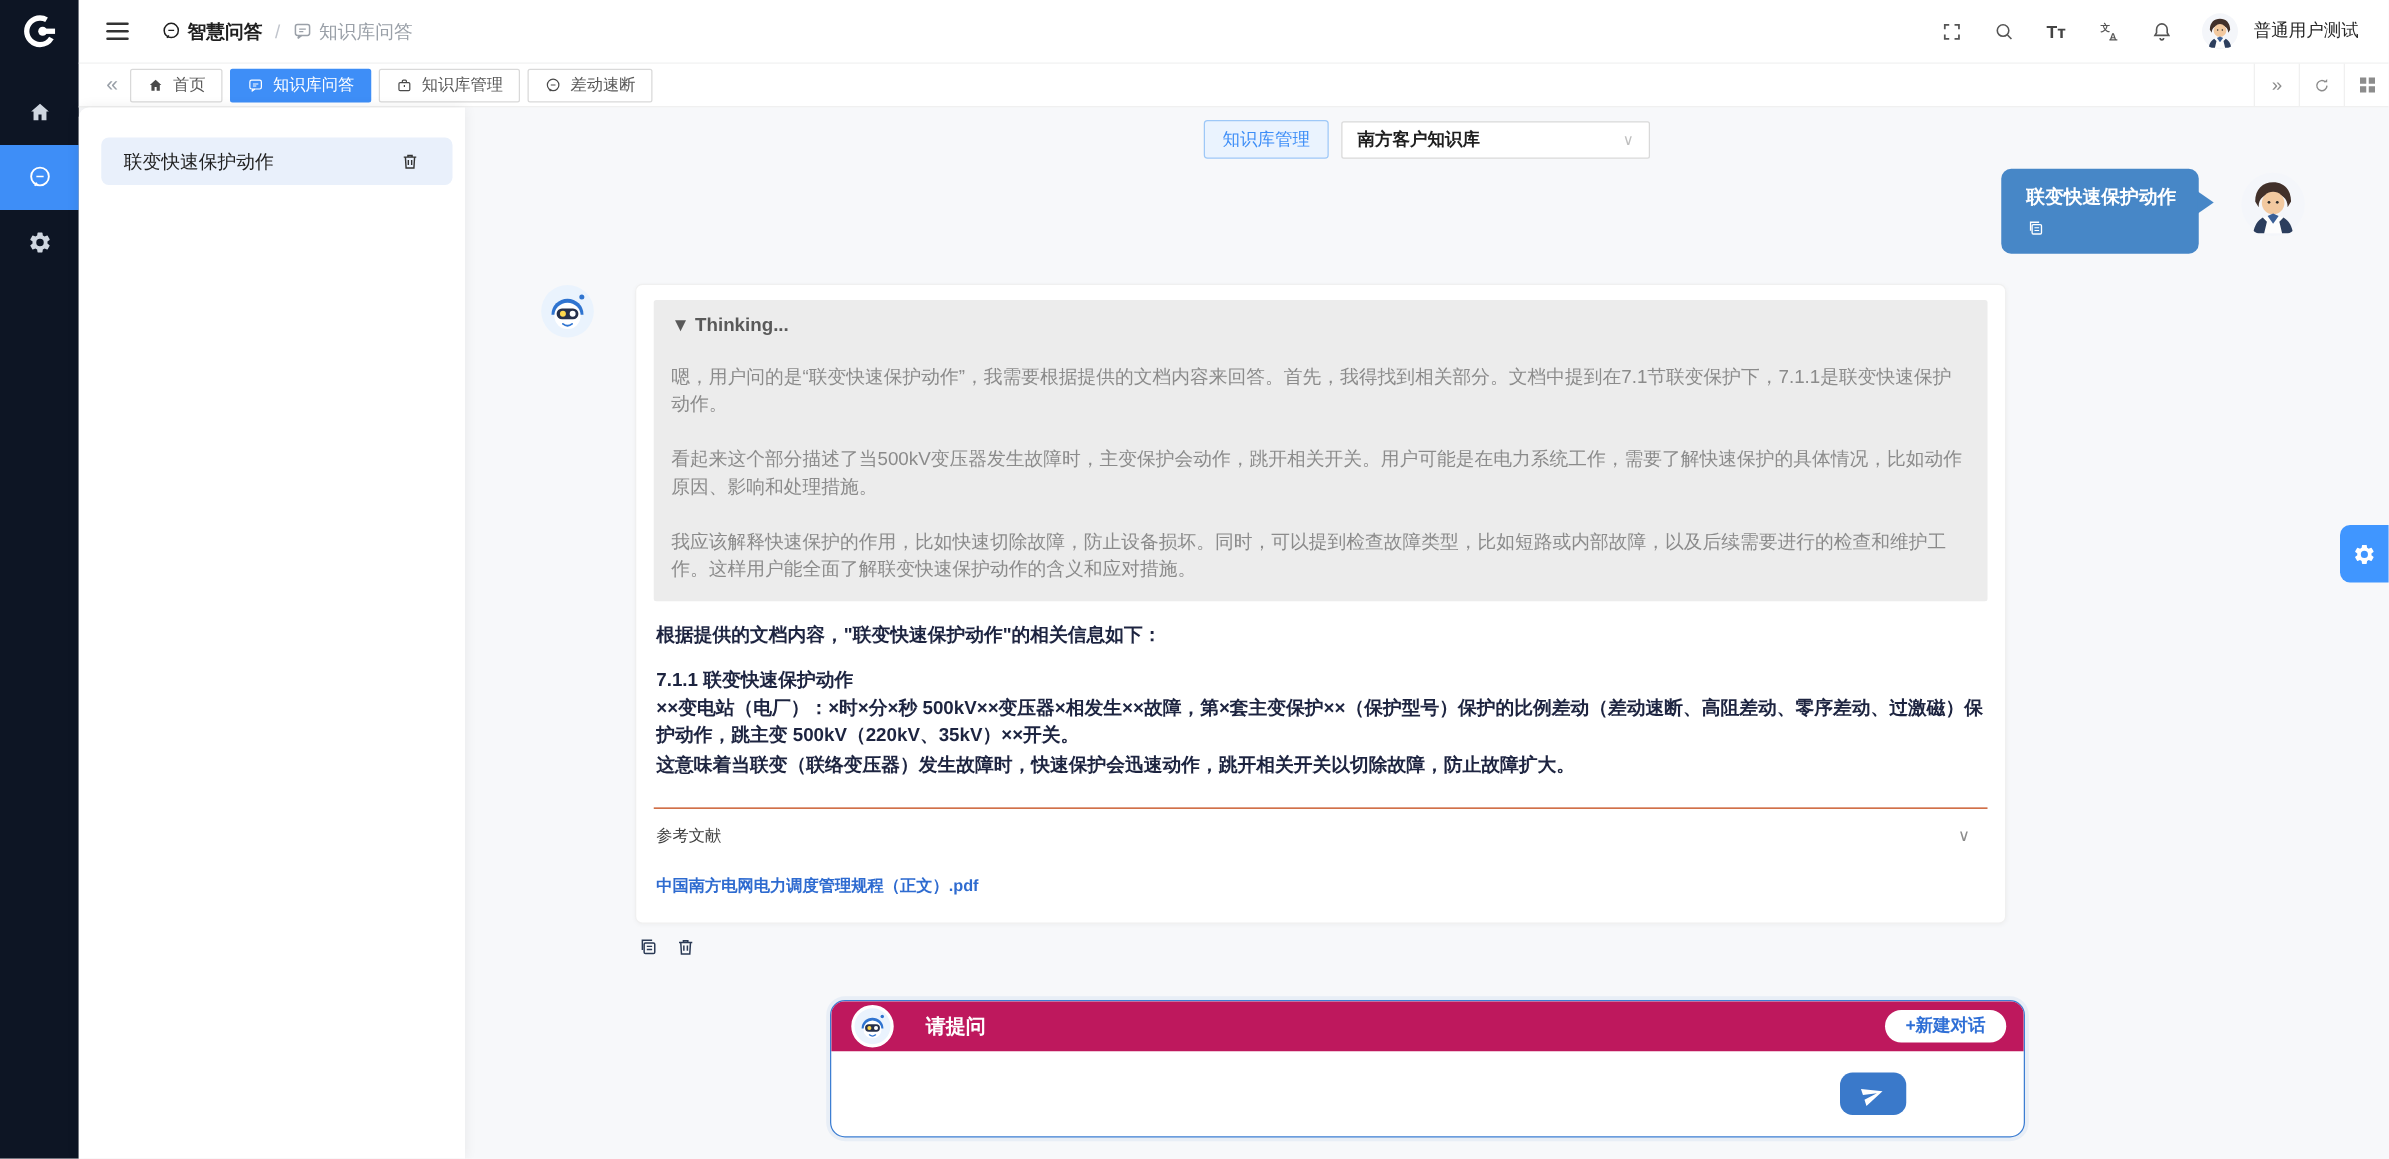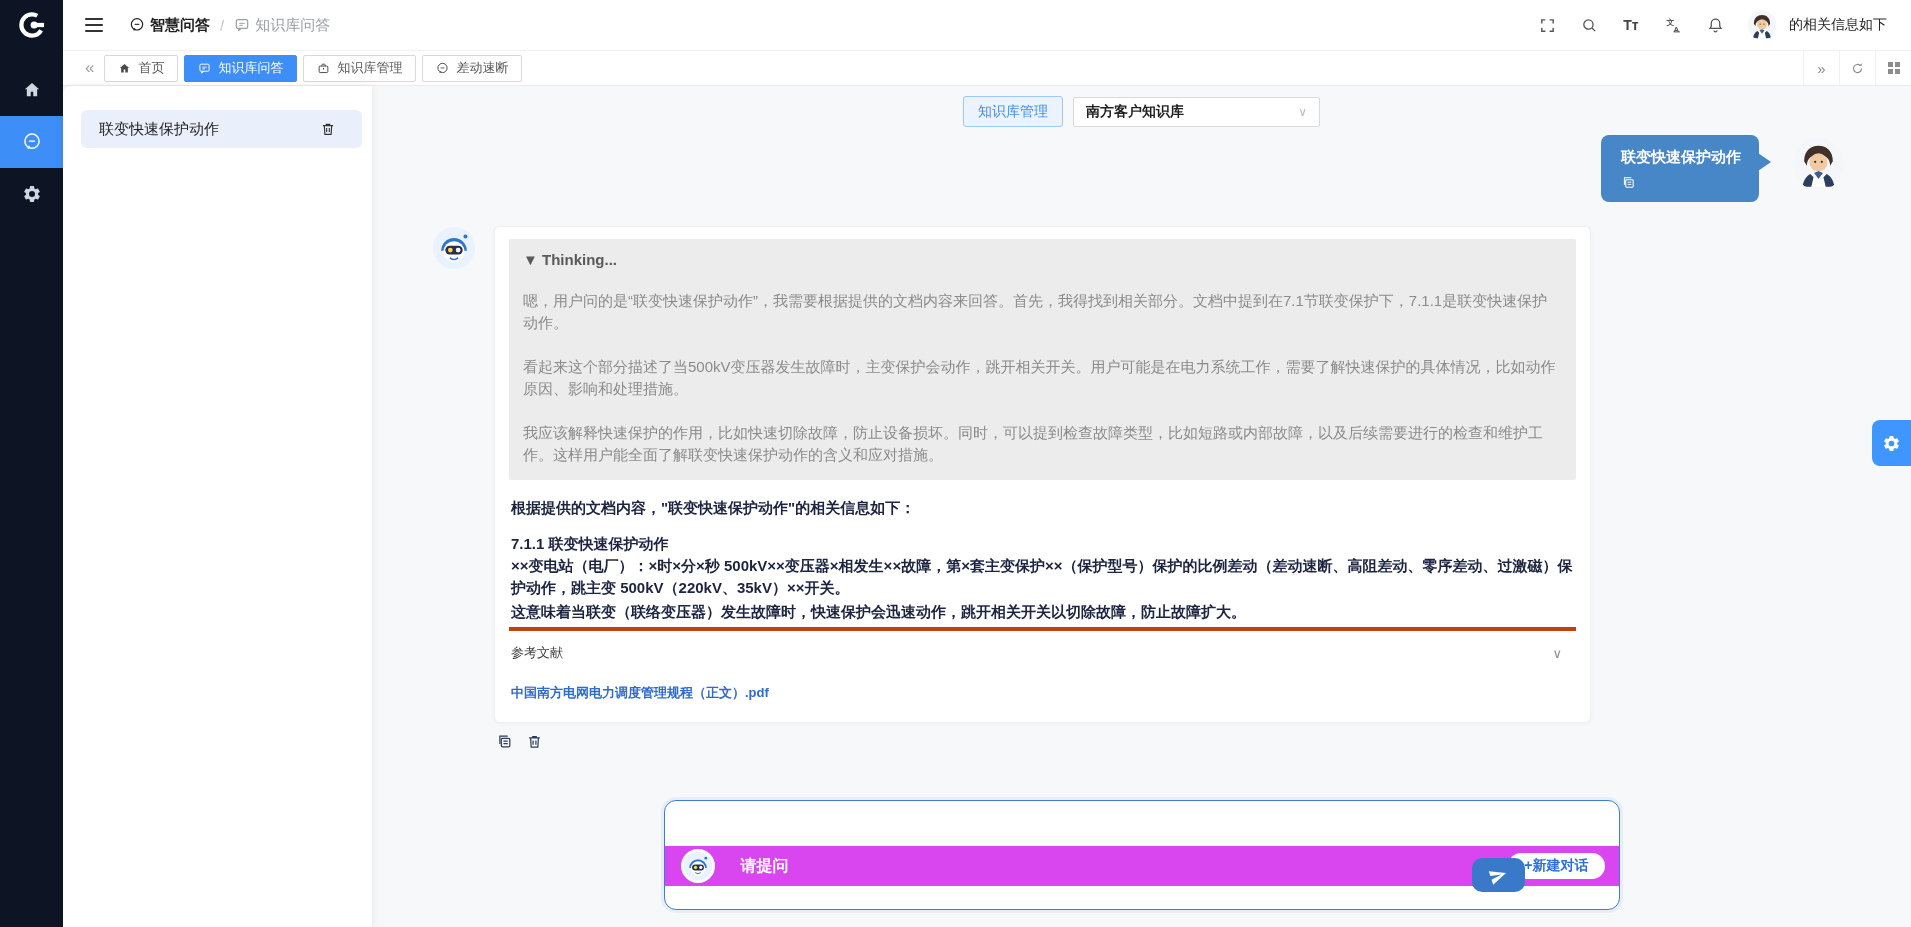--- a/index.html
+++ b/index.html
@@ -66,43 +66,43 @@
   .messages { flex:1; padding:8px 66px 0 60px; min-height:0; }
   .user-row { display:flex; justify-content:flex-end; align-items:flex-start; }
   .bubble-wrap { position:relative; margin-right:33px; }
   .user-bubble { background:#4787c7; color:#fff; border-radius:8px; padding:13px 18px 8px 20px; min-width:158px; }
   .user-bubble .txt { font-size:15px; font-weight:bold; text-align:center; display:block; }
   .user-bubble .copy { margin-top:8px; display:inline-flex; cursor:pointer; }
   .user-bubble .copy svg { width:15px; height:15px; color:#fff; }
   .bubble-tail { position:absolute; right:-12px; top:18px; width:0; height:0; border-top:9px solid transparent; border-bottom:9px solid transparent; border-left:13px solid #4787c7; }
   .avatar-lg { width:53px; height:53px; border-radius:50%; overflow:hidden; flex-shrink:0; margin-top:2px; }
 
-  .bot-row { display:flex; align-items:flex-start; margin-top:24px; gap:18px; }
+  .bot-row { display:flex; align-items:flex-start; margin-top:24px; gap:32px; }
   .bot-avatar { width:44px; height:44px; border-radius:50%; overflow:hidden; flex-shrink:0; }
   .bot-col { width:1097px; }
   .bot-card { background:#fff; border:1px solid #f0f0f0; border-radius:6px; box-shadow:0 1px 4px rgba(0,0,0,.04); padding:12px 14px 8px; }
   .thinking { background:#ececec; border-radius:2px; padding:12px 14px 14px; }
   .thinking-head { font-size:15px; font-weight:bold; color:#595959; cursor:pointer; }
   .thinking p { font-size:15px; line-height:22px; color:#8b8b8b; margin-top:22px; }
   .answer { padding:17px 2px 0; color:#1d2440; font-size:15px; line-height:22px; }
   .answer .intro { font-weight:bold; }
   .answer .heading { font-weight:bold; margin-top:14px; }
   .answer .body { font-weight:600; }
   .answer .conclusion { font-weight:bold; margin-top:2px; }
-  .ref-row { margin-top:4px; border-top:4px solid #c2410c; padding:13px 14px 4px 2px; display:flex; align-items:center; justify-content:space-between; cursor:pointer; }
+  .ref-row { margin-top:22px; border-top:1px solid #c2410c; padding:13px 14px 4px 2px; display:flex; align-items:center; justify-content:space-between; cursor:pointer; }
   .ref-title { font-size:13px; color:#404040; }
   .ref-chev { color:#8c8c8c; font-size:13px; }
   .ref-link { display:inline-block; margin:18px 0 12px; padding-left:2px; font-size:13px; font-weight:bold; color:#2e6bd0; text-decoration:none; cursor:pointer; }
   .msg-actions { display:flex; gap:13px; margin:10px 0 0 2px; }
   .msg-actions .act { cursor:pointer; color:#2b3a55; }
   .msg-actions svg { width:17px; height:17px; }
 
   
   .input-panel { position:absolute; left:50%; transform:translateX(-50%); bottom:17px; width:956px; height:110px; background:#fff; border:1px solid #3d7ed2; border-radius:12px; box-shadow:0 0 0 3px rgba(62,128,210,.08); overflow:hidden; display:flex; flex-direction:column; }
-  .ip-head { height:40px; background:#d946ef; display:flex; align-items:center; padding:0 14px 0 16px; flex-shrink:0;margin-top:45px; }
+  .ip-head { height:40px; background:#be185d; display:flex; align-items:center; padding:0 14px 0 16px; flex-shrink:0; }
   .ip-avatar { width:34px; height:34px; border-radius:50%; overflow:hidden; background:#fff; border:2px solid #fff; }
   .ip-title { color:#fff; font-size:16px; font-weight:bold; margin-left:26px; }
   .ip-newchat { margin-left:auto; background:#fff; color:#2f6fd6; font-size:14px; font-weight:bold; height:26px; padding:0 16px; border-radius:14px; border:none; display:flex; align-items:center; cursor:pointer; }
   .ip-body { flex:1; position:relative; }
   .chat-input { position:absolute; inset:6px 160px 6px 14px; border:none; outline:none; resize:none; font-family:inherit; font-size:14px; background:transparent; }
   .send-btn { position:absolute; right:94px; bottom:17px; width:53px; height:34px; background:#3a79ca; border:none; border-radius:10px; display:flex; align-items:center; justify-content:center; cursor:pointer; }
   .send-btn svg { width:19px; height:19px; transform:rotate(-18deg); }
 
   
   .gear-float { position:absolute; right:0; top:334px; width:39px; height:46px; background:#4096ff; border-radius:8px 0 0 8px; display:flex; align-items:center; justify-content:center; cursor:pointer; z-index:5; }
@@ -262,21 +262,21 @@
             </svg>
           </span>
         <span class="hd-icon">
             <svg viewBox="0 0 24 24">
               <use href="#ico-bell"></use>
             </svg>
           </span>
         <span class="avatar-sm"><svg width="30" height="30" viewBox="0 0 48 48">
               <use href="#ico-person"></use>
             </svg></span>
-        <span class="user-name">的相关信息如下</span>
+        <span class="user-name">普通用户测试</span>
       </div>
     </header>
 
     <div class="tab-bar">
       <span class="tab-chevron">«</span>
       <div class="tab">
         <svg viewBox="0 0 24 24" style="color:#4a4a4a">
             <use href="#ico-home"></use>
           </svg>
         <span>首页</span>

